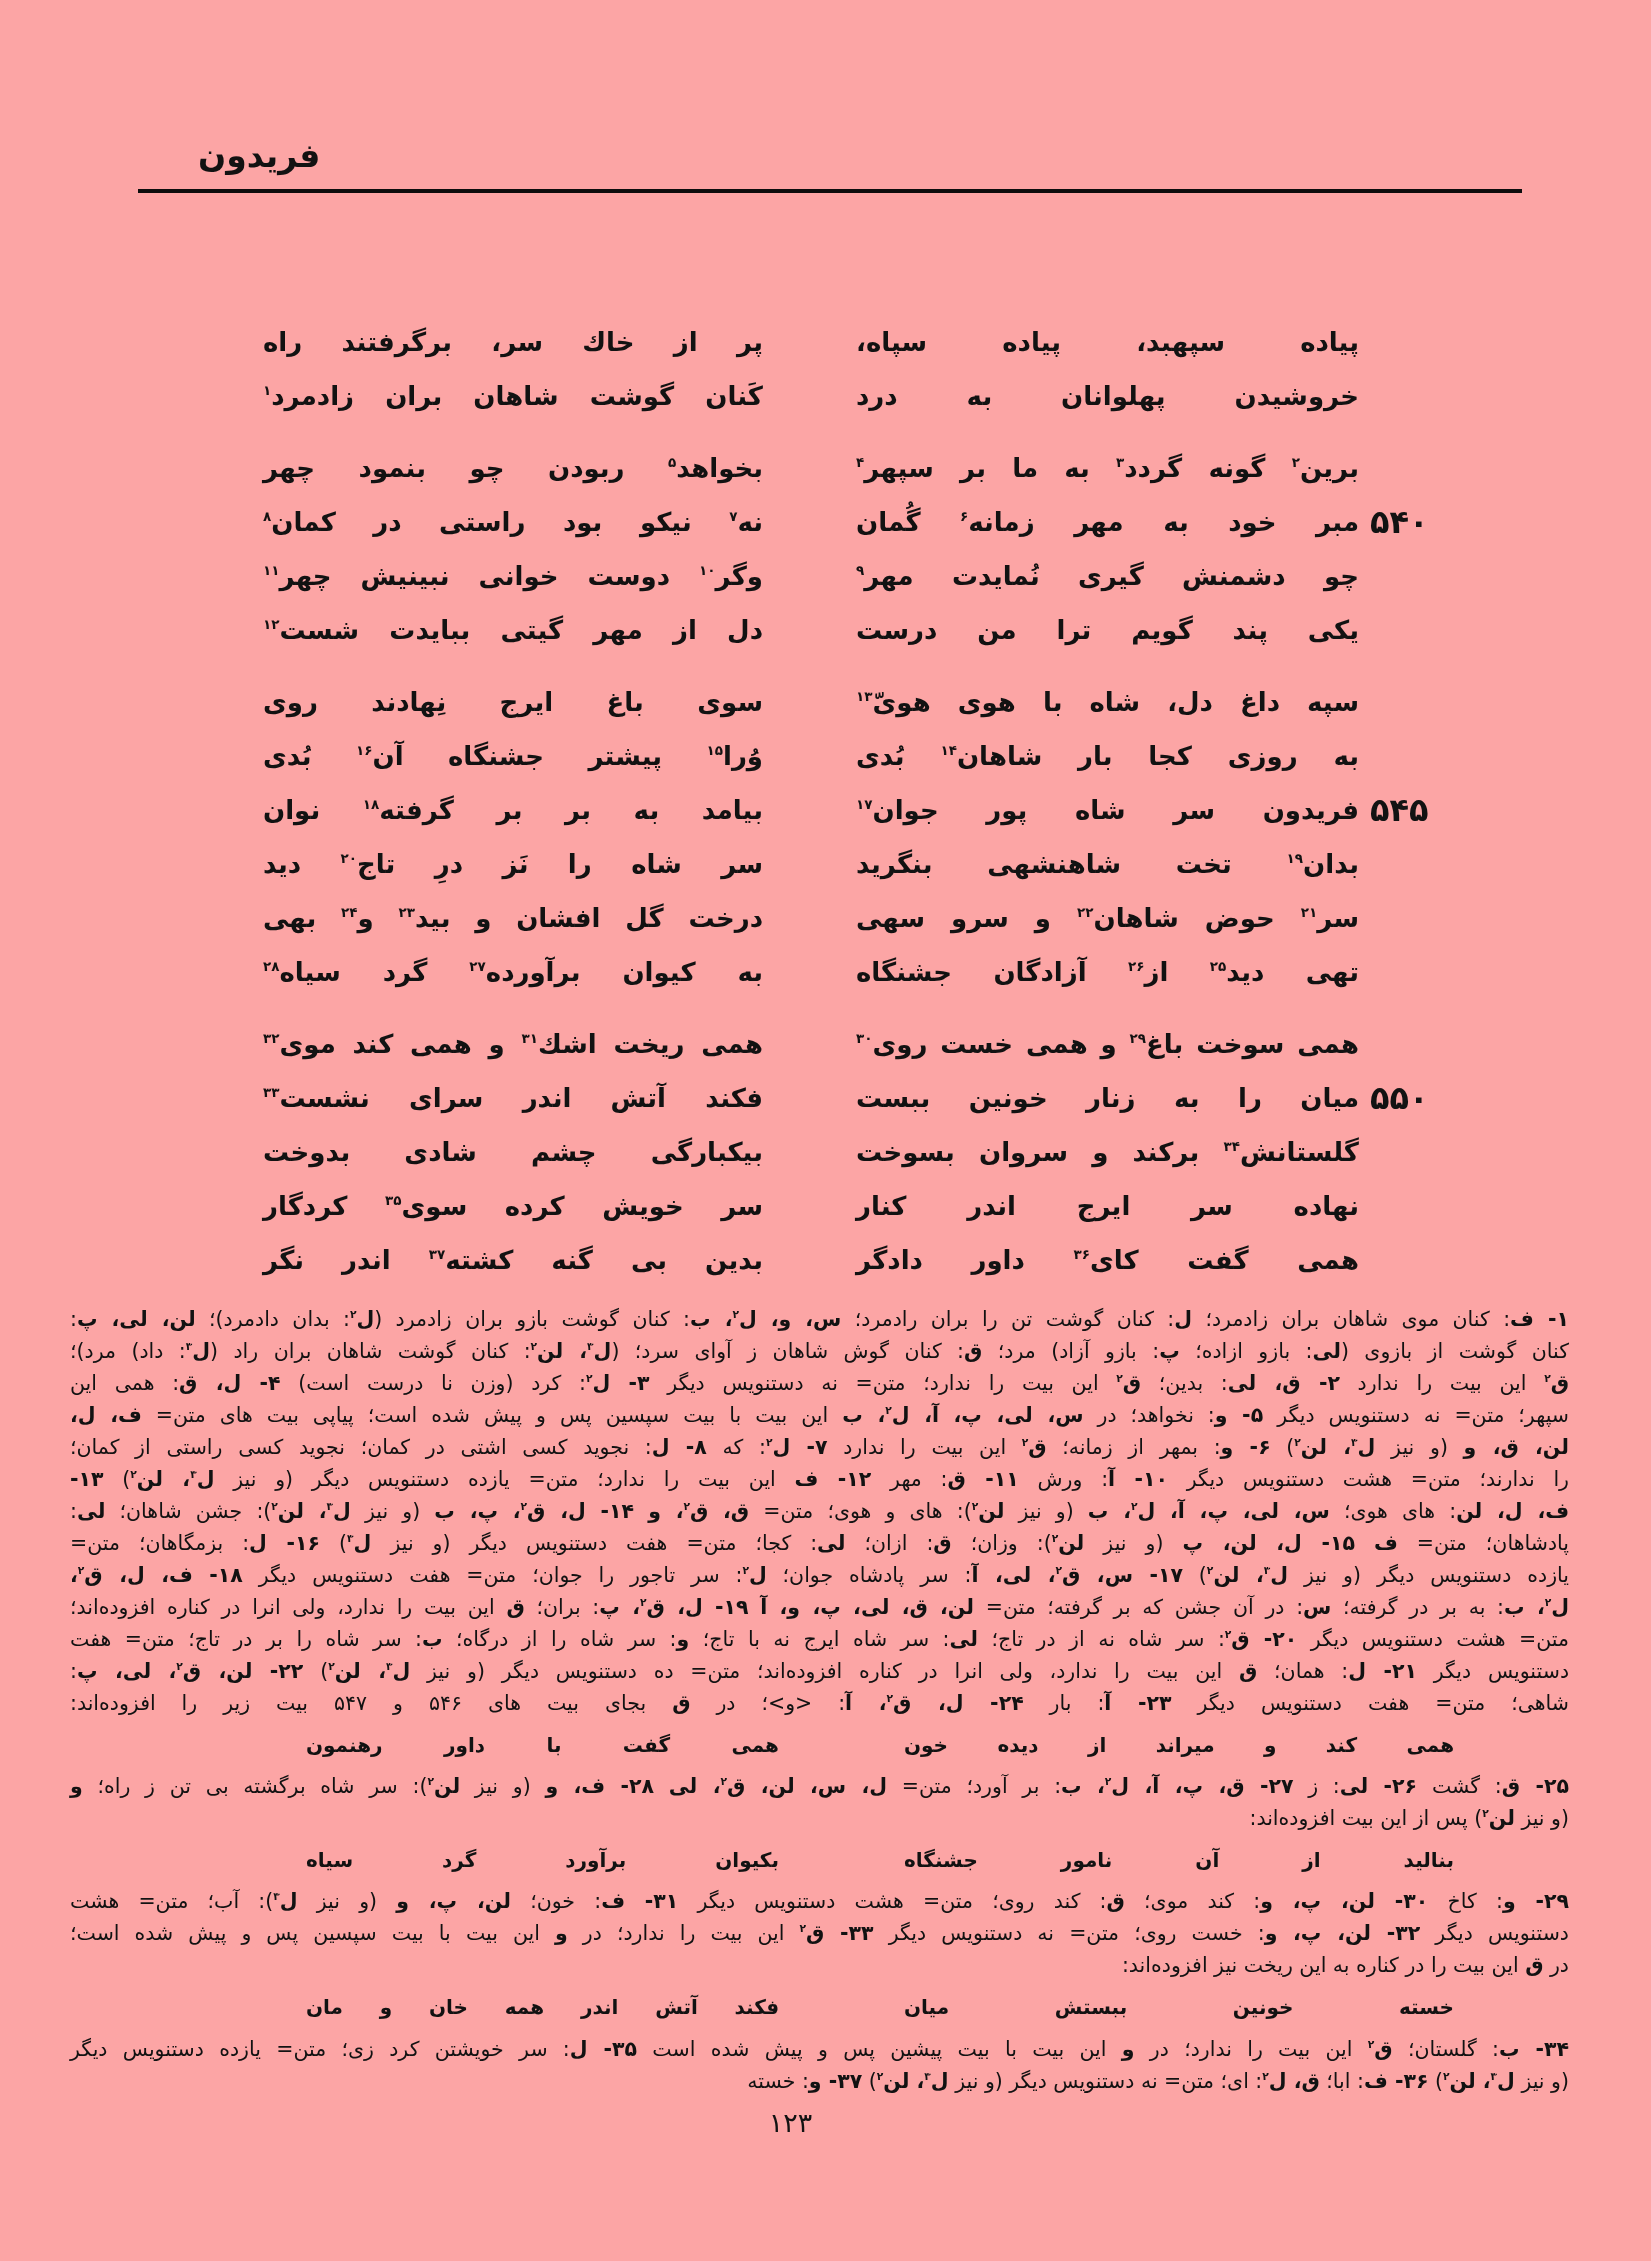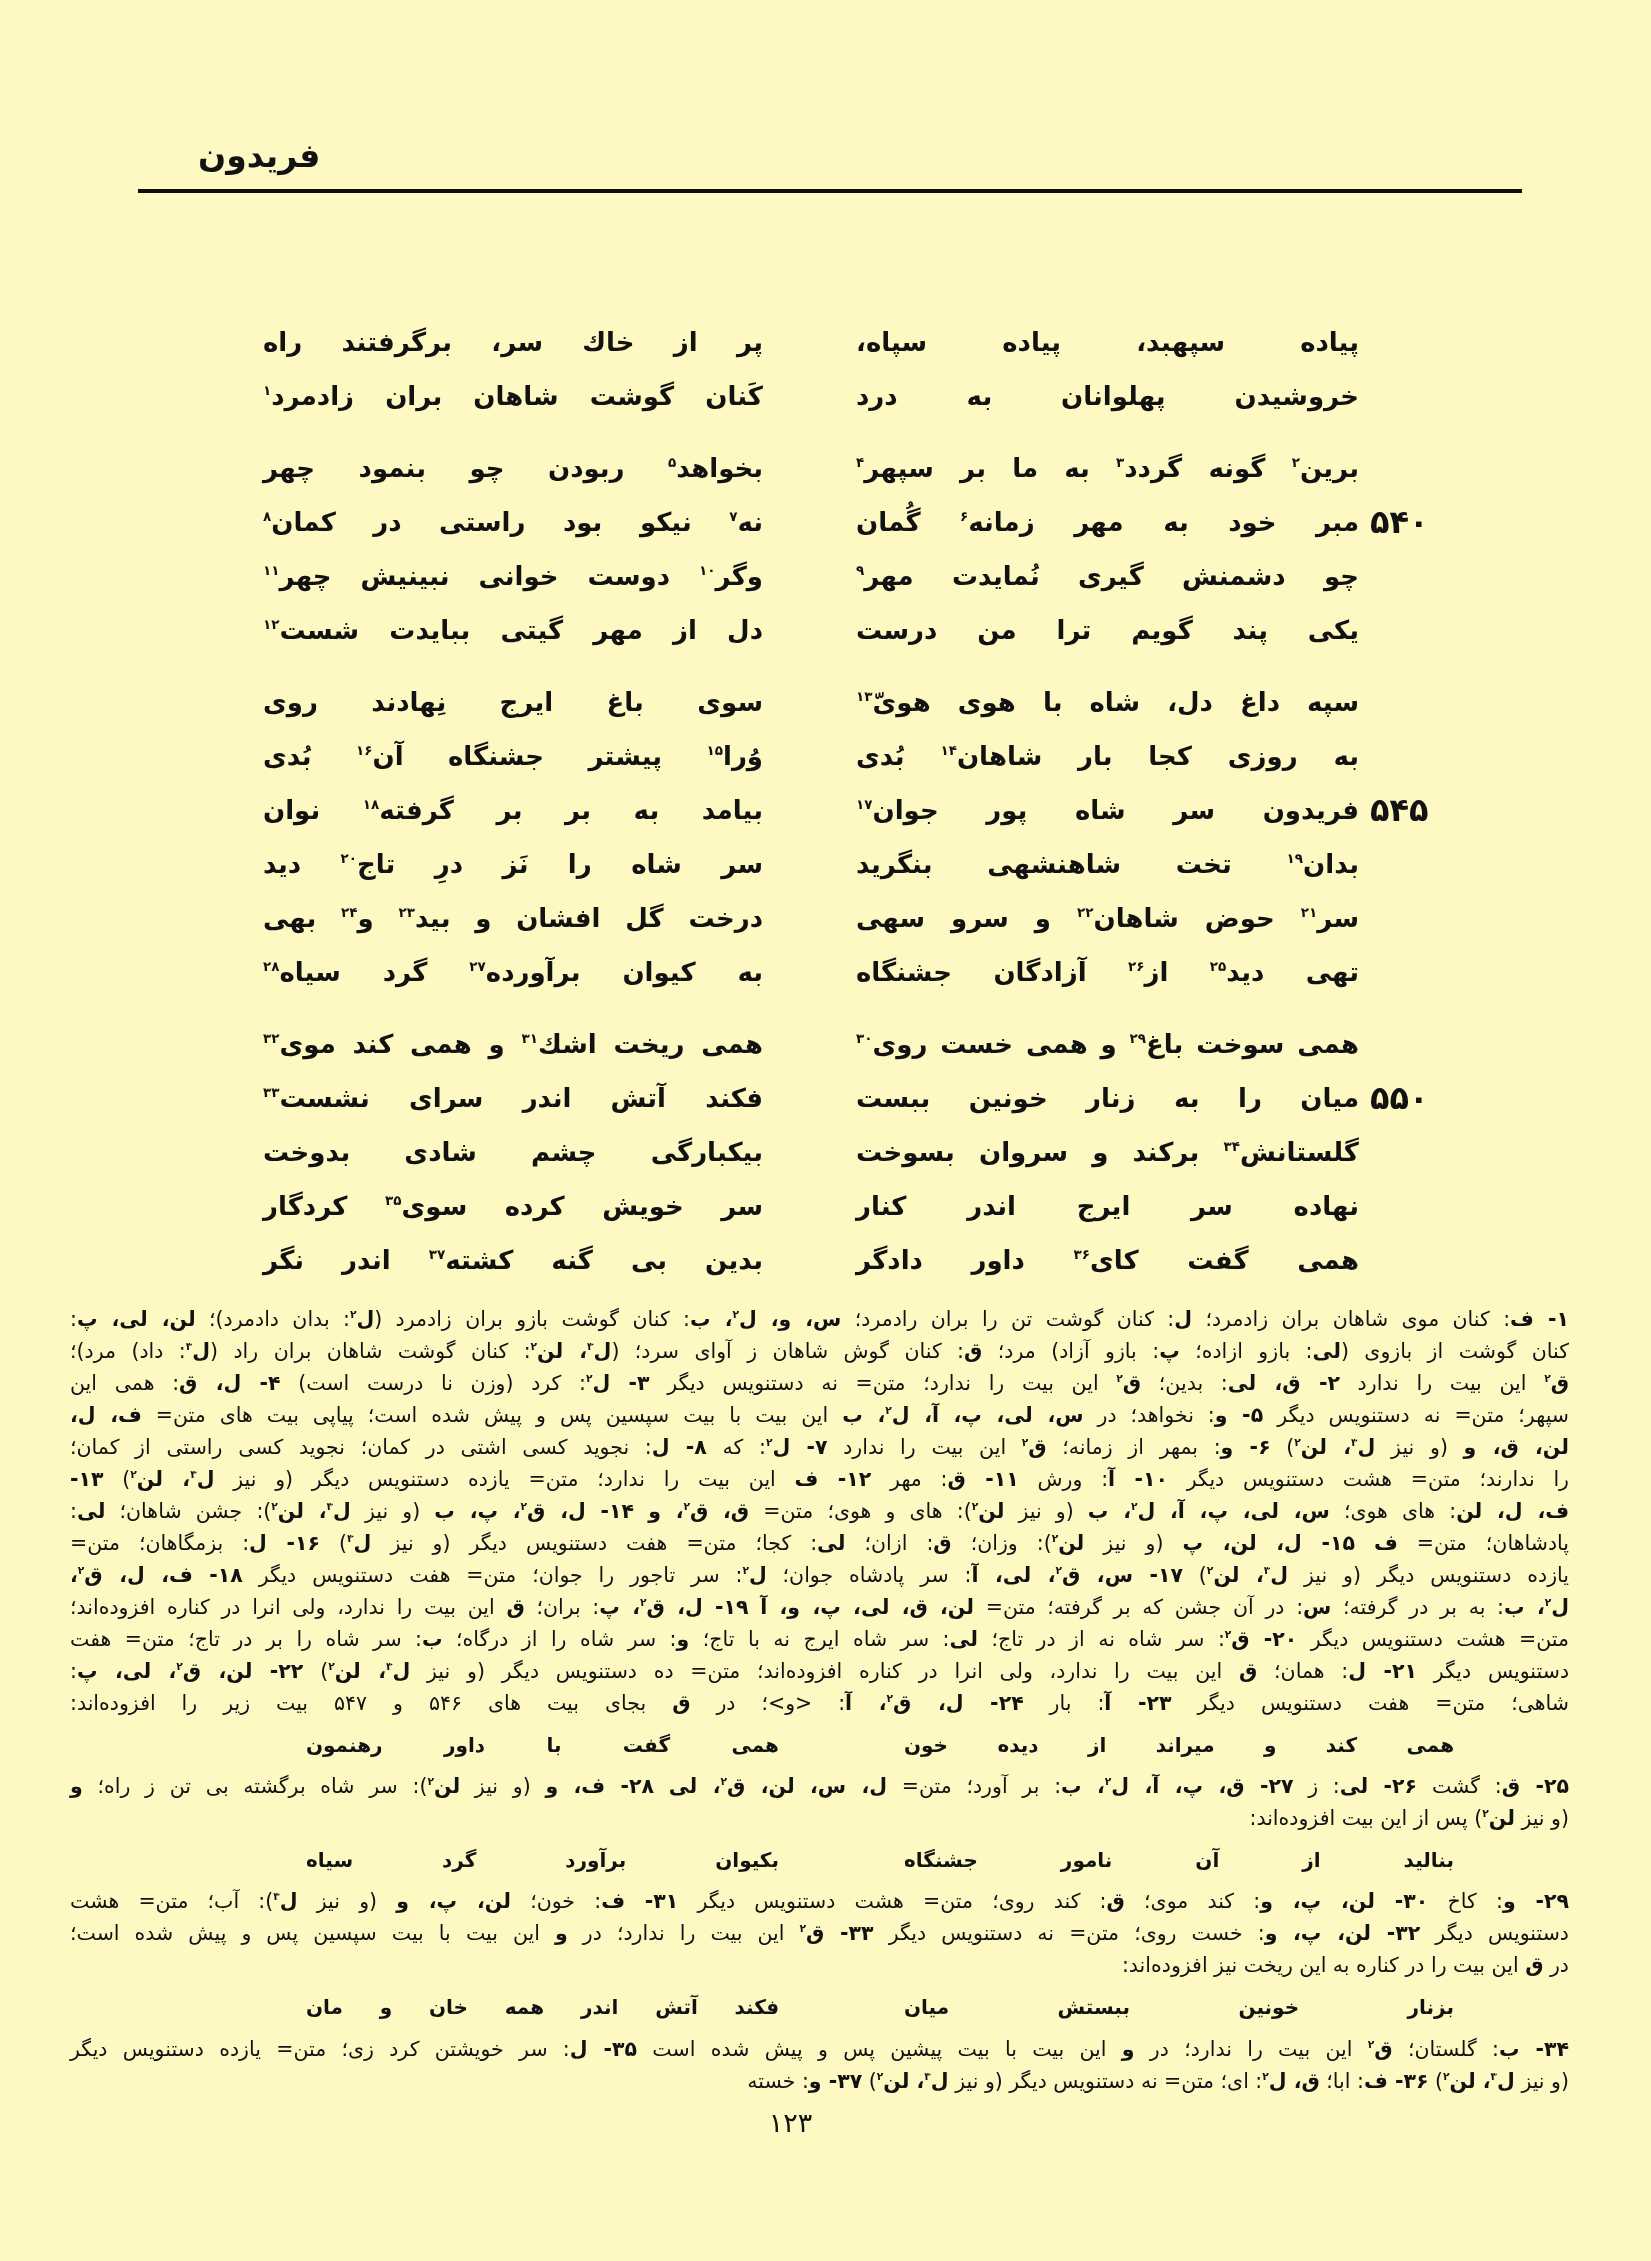--- a/index.html
+++ b/index.html
@@ -1,20 +1,20 @@
 <!DOCTYPE html>
 <html lang="fa" dir="rtl" style="font-size:11px"><head>
 <meta charset="utf-8">
 <style>
   html,body{margin:0;padding:0;background:#3a3a3a;}
   .page{
     position:relative;
     width:1651px;height:2261px;
     margin:0 auto;
-    background:#fef9c3;
+    background:#fca5a5;
     color:#121212;
     font-family:"DejaVu Sans",sans-serif;
     direction:rtl;
     overflow:hidden;
   }
   
   .htitle{
     position:absolute;top:136px;left:198px;
     font-size:33px;font-weight:bold;letter-spacing:0.7px;
   }
@@ -190,21 +190,21 @@
       <div class="fl"><b>۲۵- ق</b>: گشت   <b>۲۶- لى</b>: ز   <b>۲۷- ق، پ، آ، ل</b><sup>۲</sup><b>، ب</b>: بر آورد؛ متن= <b>ل، س، لن، ق</b><sup>۲</sup><b>، لى</b>   <b>۲۸- ف، و</b> (و نیز <b>لن</b><sup>۲</sup>): سر شاه برگشته بى تن ز راه؛ <b>و</b></div>
       <div class="fl end">(و نیز <b>لن</b><sup>۲</sup>) پس از این بیت افزوده‌اند:</div>
       <div class="fverse">
         <span class="fh fh1">بنالید از آن نامور جشنگاه</span>
         <span class="fh fh2">بكیوان برآورد گرد سیاه</span>
       </div>
       <div class="fl"><b>۲۹- و</b>: كاخ   <b>۳۰- لن، پ، و</b>: كند موى؛ <b>ق</b>: كند روى؛ متن= هشت دستنویس دیگر   <b>۳۱- ف</b>: خون؛ <b>لن، پ، و</b> (و نیز <b>ل</b><sup>۳</sup>): آب؛ متن= هشت</div>
       <div class="fl">دستنویس دیگر   <b>۳۲- لن، پ، و</b>: خست روى؛ متن= نه دستنویس دیگر   <b>۳۳- ق</b><sup>۲</sup> این بیت را ندارد؛ در <b>و</b> این بیت با بیت سپسین پس و پیش شده است؛</div>
       <div class="fl end">در <b>ق</b> این بیت را در كناره به این ریخت نیز افزوده‌اند:</div>
       <div class="fverse">
-        <span class="fh fh1">بزنار خونین ببستش میان</span>
+        <span class="fh fh1">خسته خونین ببستش میان</span>
         <span class="fh fh2">فكند آتش اندر همه خان و مان</span>
       </div>
       <div class="fl"><b>۳۴- ب</b>: گلستان؛ <b>ق</b><sup>۲</sup> این بیت را ندارد؛ در <b>و</b> این بیت با بیت پیشین پس و پیش شده است   <b>۳۵- ل</b>: سر خویشتن كرد زى؛ متن= یازده دستنویس دیگر</div>
       <div class="fl end">(و نیز <b>ل</b><sup>۳</sup><b>، لن</b><sup>۲</sup>)   <b>۳۶- ف</b>: ابا؛ <b>ق، ل</b><sup>۲</sup>: اى؛ متن= نه دستنویس دیگر (و نیز <b>ل</b><sup>۳</sup><b>، لن</b><sup>۲</sup>)   <b>۳۷- و</b>: خسته</div>
     </section>
 
   <div class="pagenum">۱۲۳</div>
 
 </div>
 

